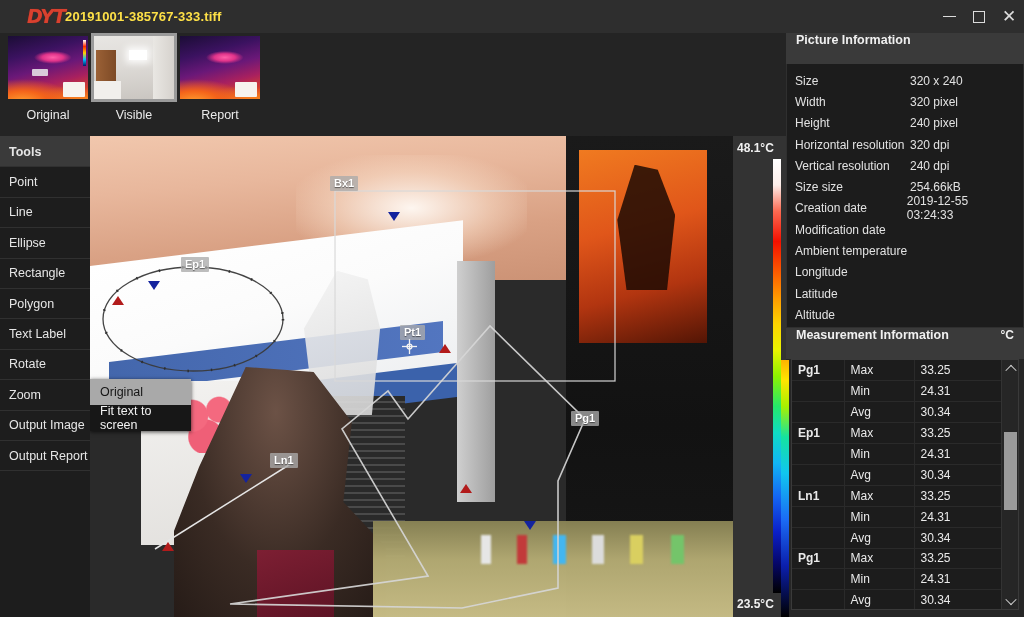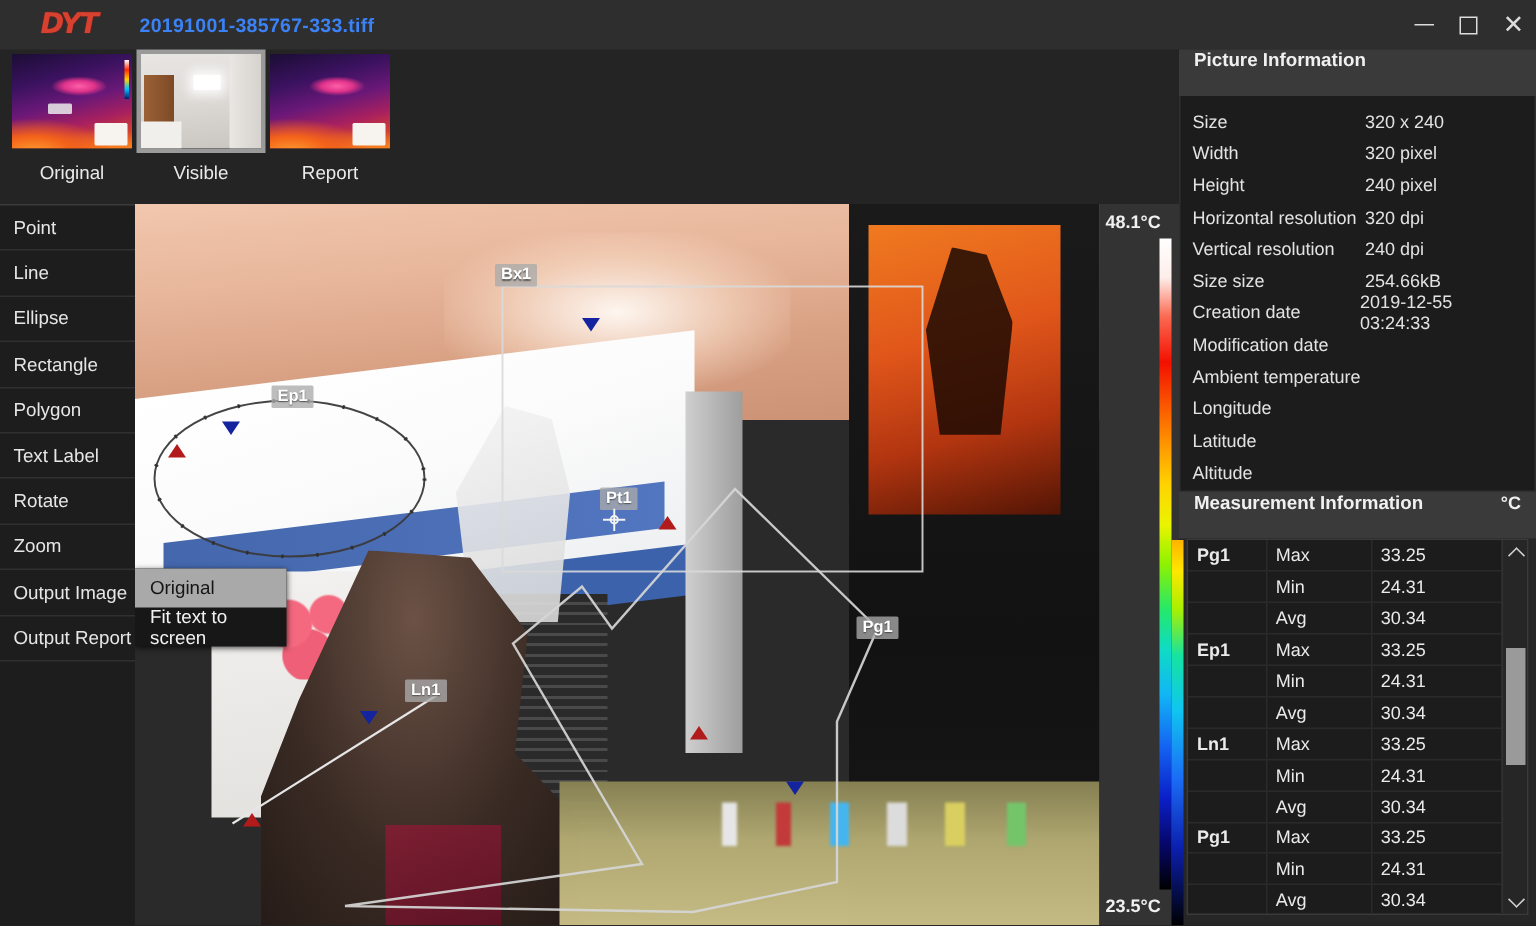--- a/index.html
+++ b/index.html
@@ -26,21 +26,21 @@
   #logo {
     margin-left: 7px;
     font-family: "DejaVu Sans", sans-serif;
     font-weight: bold; font-style: italic;
     font-size: 19px; letter-spacing: -1px;
     color: #d8412f;
     text-shadow: 0 0 1px #a02318;
     line-height: 1;
   }
   #title-text {
-    margin-left: 28px; font-size: 13px; color: #3b82f6;
+    margin-left: 0; font-size: 13px; color: #fde047;
     font-weight: 600; letter-spacing: .2px;
   }
   .wbtns { margin-left: auto; display: flex; align-items: center; height: 33px; }
   .wbtn {
     width: 30px; height: 33px; display: flex; align-items: center; justify-content: center;
     color: #dcdcdc;
   }
   .wb-min { width: 13px; height: 1px; background: #dcdcdc; display: block; }
   .wb-max { width: 12px; height: 12px; border: 1.5px solid #dcdcdc; display: block; }
   .wb-x { font-size: 17px; line-height: 1; font-weight: 300; }
@@ -373,20 +373,21 @@
         <div class="thermal-thumb">
           <div class="hotbox"></div>
         </div>
       </div>
       <div class="thumb-label">Report</div>
     </div>
 
   </div>
 
   <div id="tools">
+    <div class="tool-item header">Tools</div>
     <div class="tool-item">Point</div>
     <div class="tool-item">Line</div>
     <div class="tool-item">Ellipse</div>
     <div class="tool-item">Rectangle</div>
     <div class="tool-item">Polygon</div>
     <div class="tool-item">Text Label</div>
     <div class="tool-item">Rotate</div>
     <div class="tool-item">Zoom</div>
     <div class="tool-item">Output Image</div>
     <div class="tool-item">Output Report</div>

